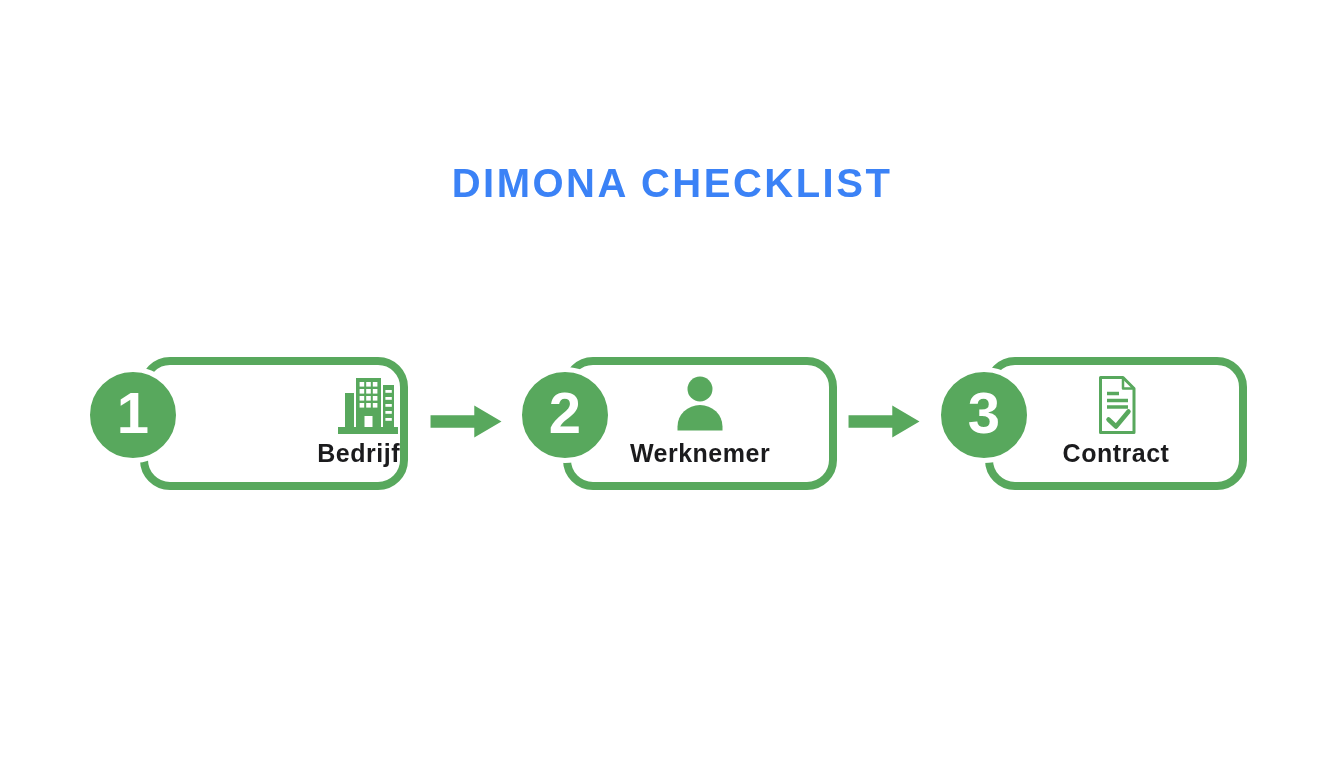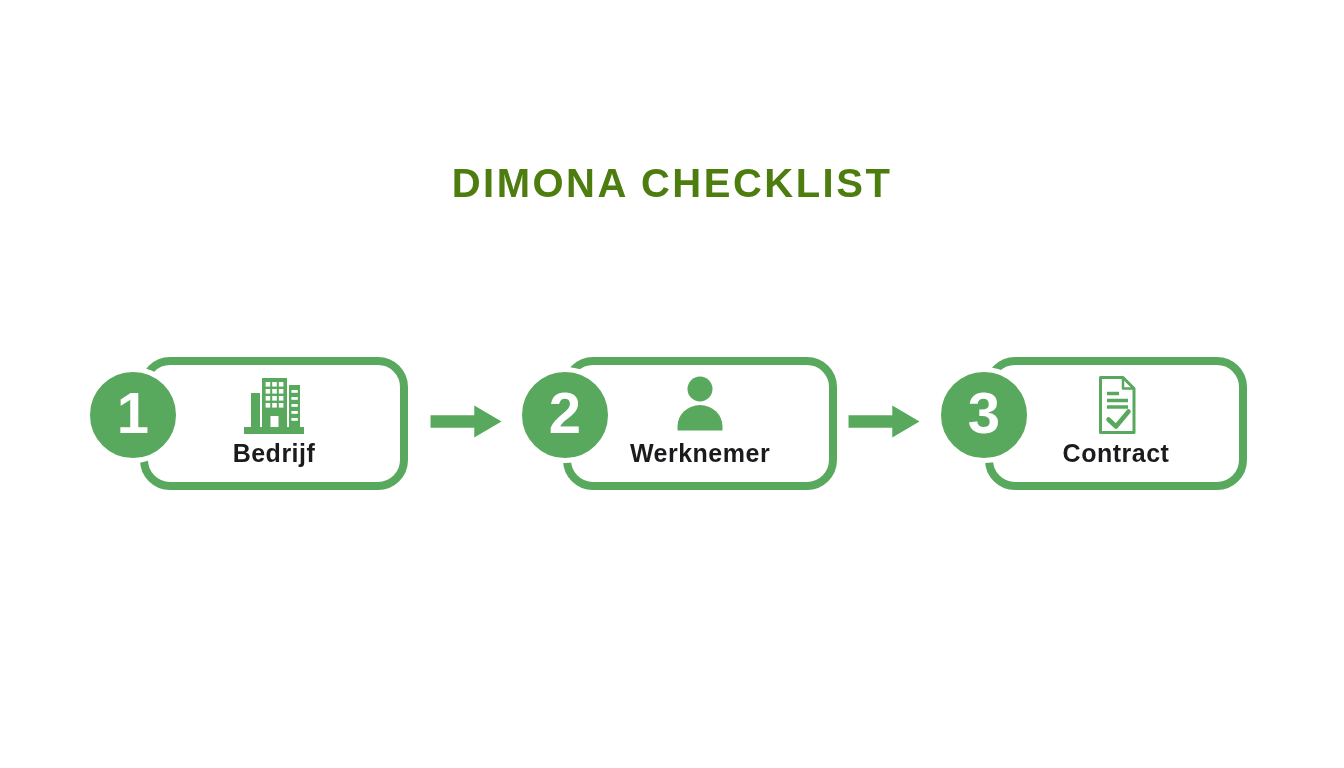--- a/index.html
+++ b/index.html
@@ -18,36 +18,36 @@
   .title {
     position: absolute;
     top: 163px;
     left: 0;
     width: 100%;
     text-align: center;
     font-size: 40px;
     line-height: 1;
     font-weight: bold;
     letter-spacing: 2.5px;
-    color: #4d7c0f;
+    color: #3b82f6;
   }
   .card {
     position: absolute;
     top: 357px;
     height: 133px;
     box-sizing: border-box;
     background: #ffffff;
     border: 8px solid #58a85d;
     border-radius: 30px;
     display: flex;
     flex-direction: column;
     align-items: center;
     padding-top: 8px;
   }
-  .card-1 { left: 140px; width: 268px; }
+  .card-1 { left: 140px; width: 268px; align-items: flex-end; }
   .card-2 { left: 563px; width: 274px; }
   .card-3 { left: 985px; width: 262px; }
   .card .icon {
     height: 64px;
     display: flex;
     align-items: center;
     justify-content: center;
   }
   .card .label {
     margin-top: 2px;

